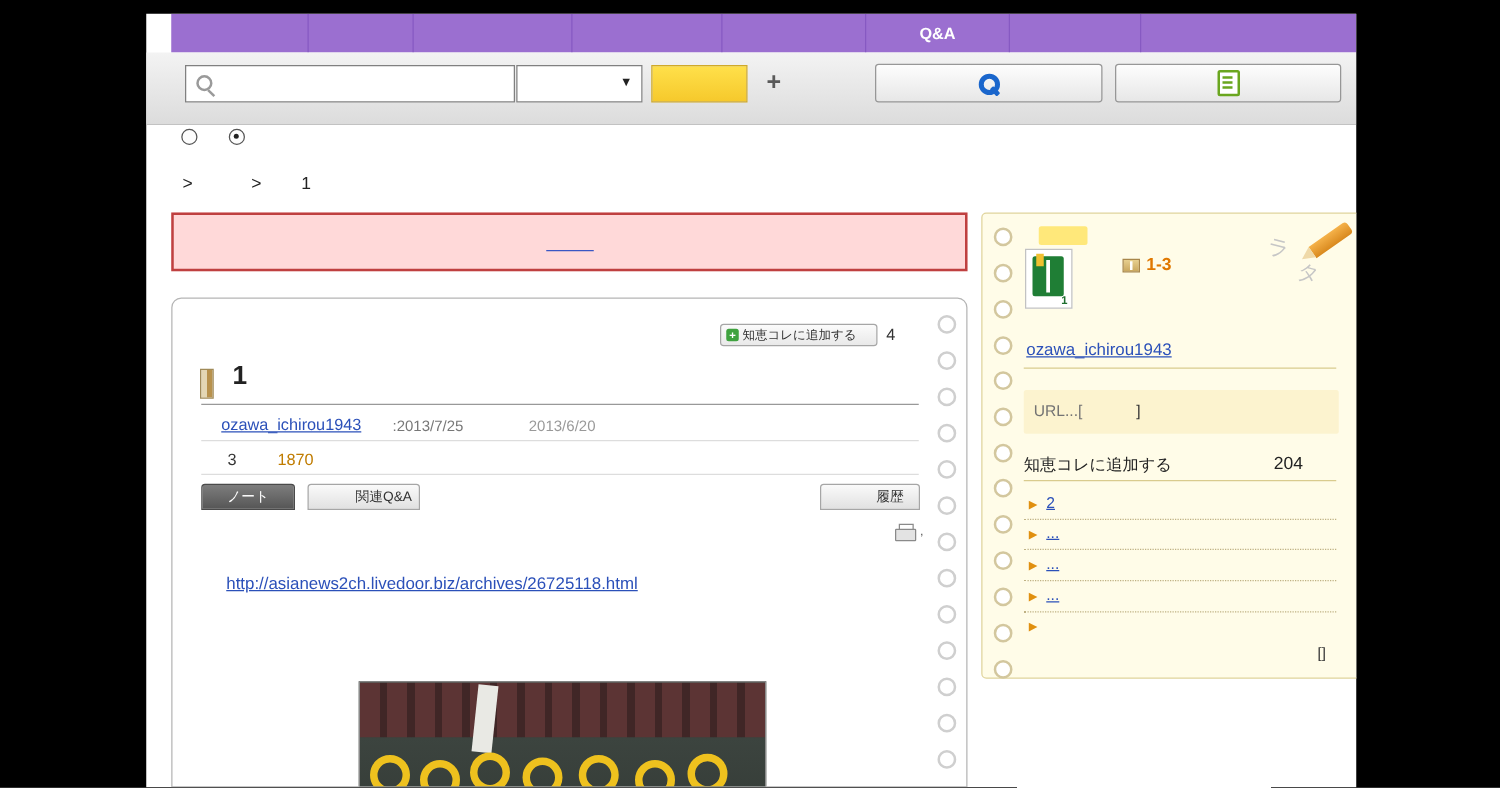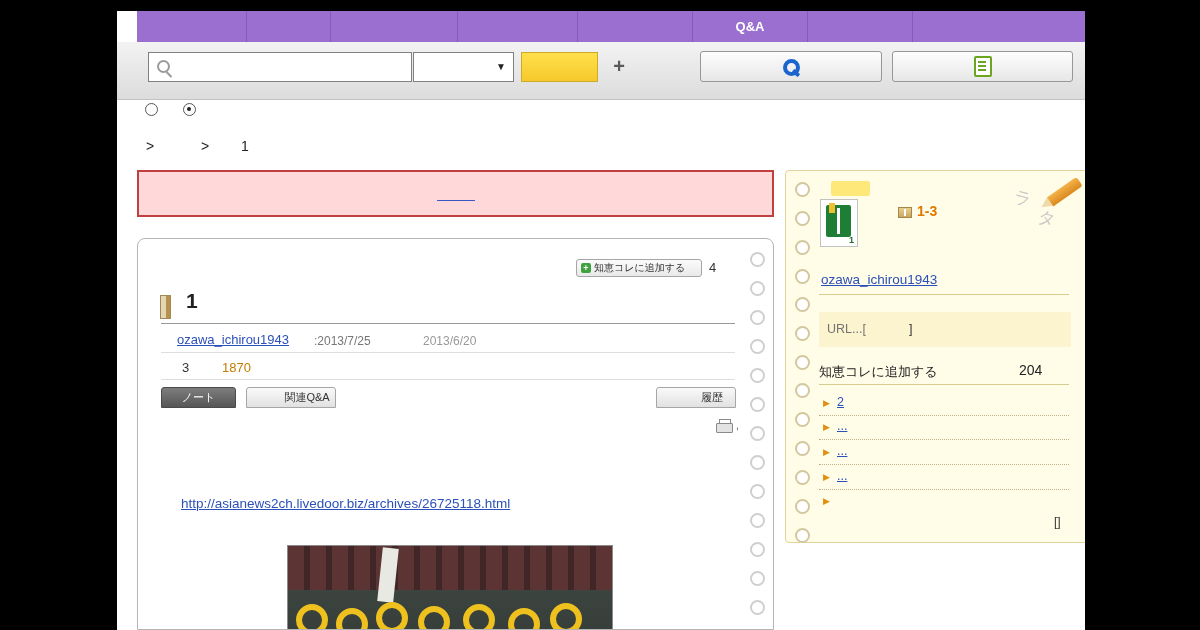--- a/index.html
+++ b/index.html
@@ -74,21 +74,21 @@
   .ntab{position:absolute;top:148px;height:21px;box-sizing:border-box;font-size:11px;display:flex;align-items:center;
         justify-content:center;border-radius:3px 3px 0 0;cursor:pointer;}
   .ntab.dark{left:23px;width:75px;background:linear-gradient(#7d7d7d,#565656);border:1px solid #4a4a4a;color:#fff;}
   .ntab.lite{background:linear-gradient(#fafafa,#e1e1e1);border:1px solid #a6a6a6;color:#333;padding-left:32px;}
   .ntab.rel{left:108px;width:90px;}
   .ntab.his{left:518px;width:80px;}
   .printer{position:absolute;left:578px;top:180px;width:17px;height:14px;cursor:pointer;}
   .printer .pr-paper{position:absolute;left:3px;top:0;width:10px;height:5px;background:#fff;border:1px solid #8a8a8a;}
   .printer .pr-body{position:absolute;left:0;top:4px;width:15px;height:8px;background:#e3e3e3;border:1px solid #8a8a8a;border-radius:1px;}
   .pr-caption{position:absolute;left:598px;top:181px;font-size:10px;color:#555;}
-  .body-link{position:absolute;left:43px;top:220px;font-size:13.5px;color:#2b50b9;text-decoration:underline;cursor:pointer;margin-top:37px;}
+  .body-link{position:absolute;left:43px;top:220px;font-size:13.5px;color:#2b50b9;text-decoration:underline;cursor:pointer;}
   .photo{position:absolute;left:149px;top:306px;width:324px;height:170px;background:#37403a;border:1px solid #8a8a8a;overflow:hidden;}
   .ph-building{position:absolute;left:0;top:0;right:0;height:44px;
                background:repeating-linear-gradient(90deg,#5c3434 0 16px,#402626 16px 22px);}
   .ph-crowd{position:absolute;left:0;top:44px;right:0;bottom:0;background:linear-gradient(#3c443f,#2e342f);}
   .ph-flag{position:absolute;left:92px;top:2px;width:16px;height:54px;background:#e9e9e4;transform:rotate(6deg);}
   .ph-ring{position:absolute;width:20px;height:20px;border:6px solid #eec11e;border-radius:50%;}
 
   
   .side-card{position:absolute;left:668px;top:159px;width:312px;height:373px;background:#fffce8;border:1px solid #e0d49c;
              border-radius:4px;box-sizing:border-box;}

